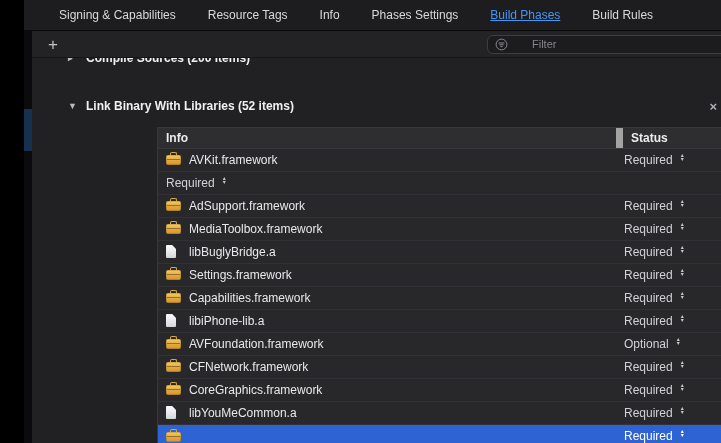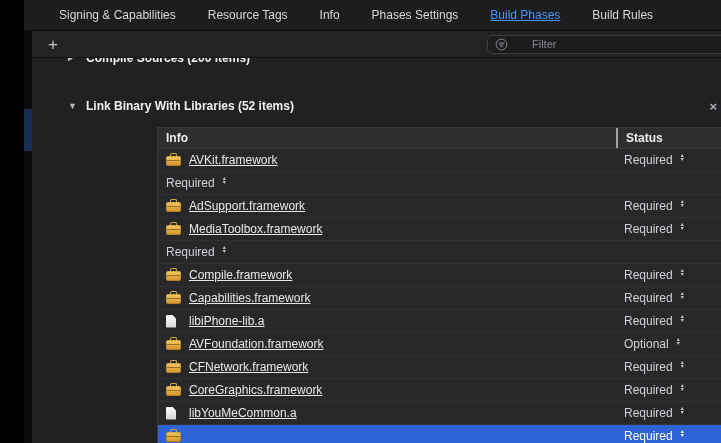--- a/index.html
+++ b/index.html
@@ -57,28 +57,28 @@
   .section-header.link-binary { margin-top:30px; }
   .section-close { margin-left:auto; color:#aeaeb4; font-size:13px; line-height:13px; cursor:default; }
 
   
   .table { margin:12px 0 0 125px; width:565px; box-sizing:border-box; border:1px solid #39393d; border-bottom:none; }
   .thead {
     height:20px; background:#2e2e31; display:flex; align-items:center;
     font-weight:bold; color:#ececef; border-bottom:1px solid #39393d;
   }
   .col-name { flex:1; padding-left:8px; }
-  .col-status { width:105px; box-sizing:border-box; padding-left:8px; border-left:2px solid #a3a3a3; height:100%; display:flex; align-items:center; flex:none; }
+  .col-status { width:105px; box-sizing:border-box; padding-left:8px; border-left:7px solid #a3a3a3; height:100%; display:flex; align-items:center; flex:none; }
 
   .row {
     height:22px; display:flex; align-items:center;
     background:#28282b; border-bottom:1px solid #323236;
   }
   .row.selected { background:#2e63d4; border-bottom-color:#2e63d4; color:#fff; }
-  .cell-name { flex:1; display:flex; align-items:center; gap:7px; padding-left:8px; min-width:0;text-decoration:underline; }
+  .cell-name { flex:1; display:flex; align-items:flex-start; gap:7px; padding-left:8px; min-width:0; }
   .icon-wrap { width:16px; display:flex; justify-content:flex-start; flex:none; }
   .cell-status { width:105px; box-sizing:border-box; padding-left:8px; display:flex; align-items:flex-start; color:#d2d2d6; flex:none; }
   .row.selected .cell-status { color:#fff; }
 
   
   .icon-fw {
     width:15px; height:10px; border-radius:2px; position:relative; flex:none; margin-top:2px;
     background:linear-gradient(180deg,#f4ca60 0%,#e2a93f 55%,#d2952f 100%);
     box-shadow:inset 0 0 0 0.5px rgba(0,0,0,.3);
   }
@@ -209,34 +209,40 @@
                 </div>
                 <div class="cell-status">
                   <span>Required</span>
                   <span class="stepper">
                     <span>▴</span>
                     <span>▾</span>
                   </span>
                 </div>
               </div>
               <div class="row">
-                <div class="cell-status">
-                  <span>Required</span>
-                  <span class="stepper">
-                    <span>▴</span>
-                    <span>▾</span>
-                  </span>
-                </div>
-              </div>
-              <div class="row">
-                <div class="cell-name">
-                  <span class="icon-wrap">
-                    <span class="icon-fw"></span>
-                  </span>
-                  <span>Compile.framework</span>
+                <div class="cell-name">
+                  <span class="icon-wrap">
+                    <span class="icon-file"></span>
+                  </span>
+                  <span>libBuglyBridge.a</span>
+                </div>
+                <div class="cell-status">
+                  <span>Required</span>
+                  <span class="stepper">
+                    <span>▴</span>
+                    <span>▾</span>
+                  </span>
+                </div>
+              </div>
+              <div class="row">
+                <div class="cell-name">
+                  <span class="icon-wrap">
+                    <span class="icon-fw"></span>
+                  </span>
+                  <span>Settings.framework</span>
                 </div>
                 <div class="cell-status">
                   <span>Required</span>
                   <span class="stepper">
                     <span>▴</span>
                     <span>▾</span>
                   </span>
                 </div>
               </div>
               <div class="row">

